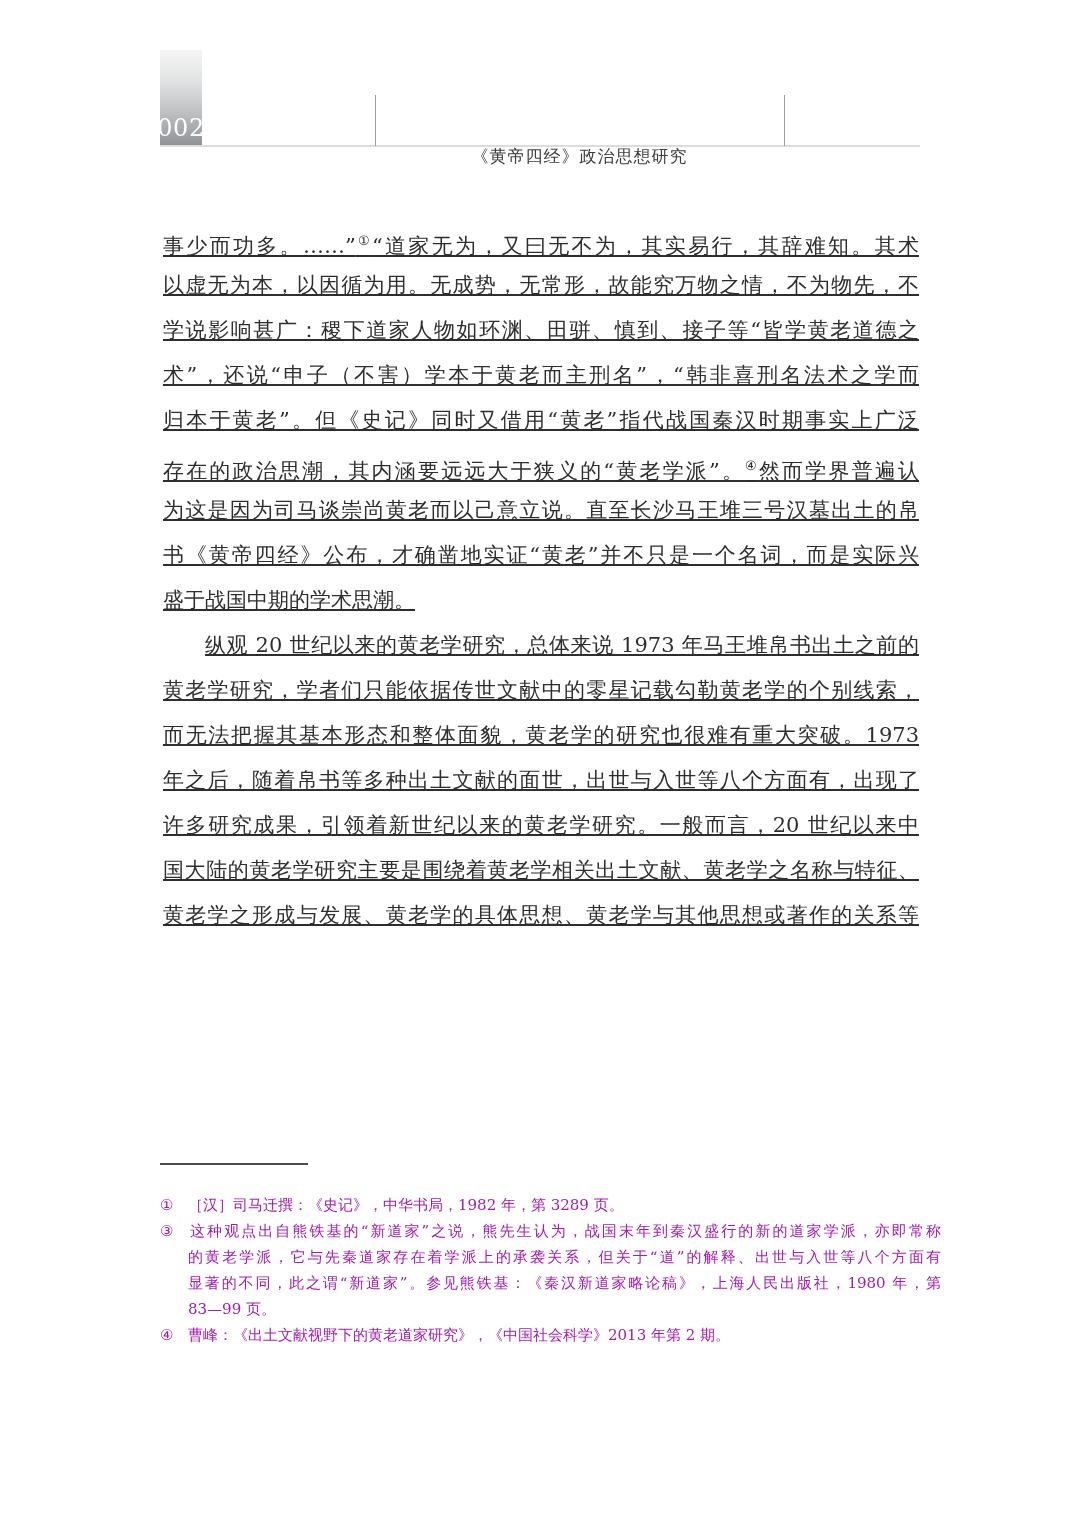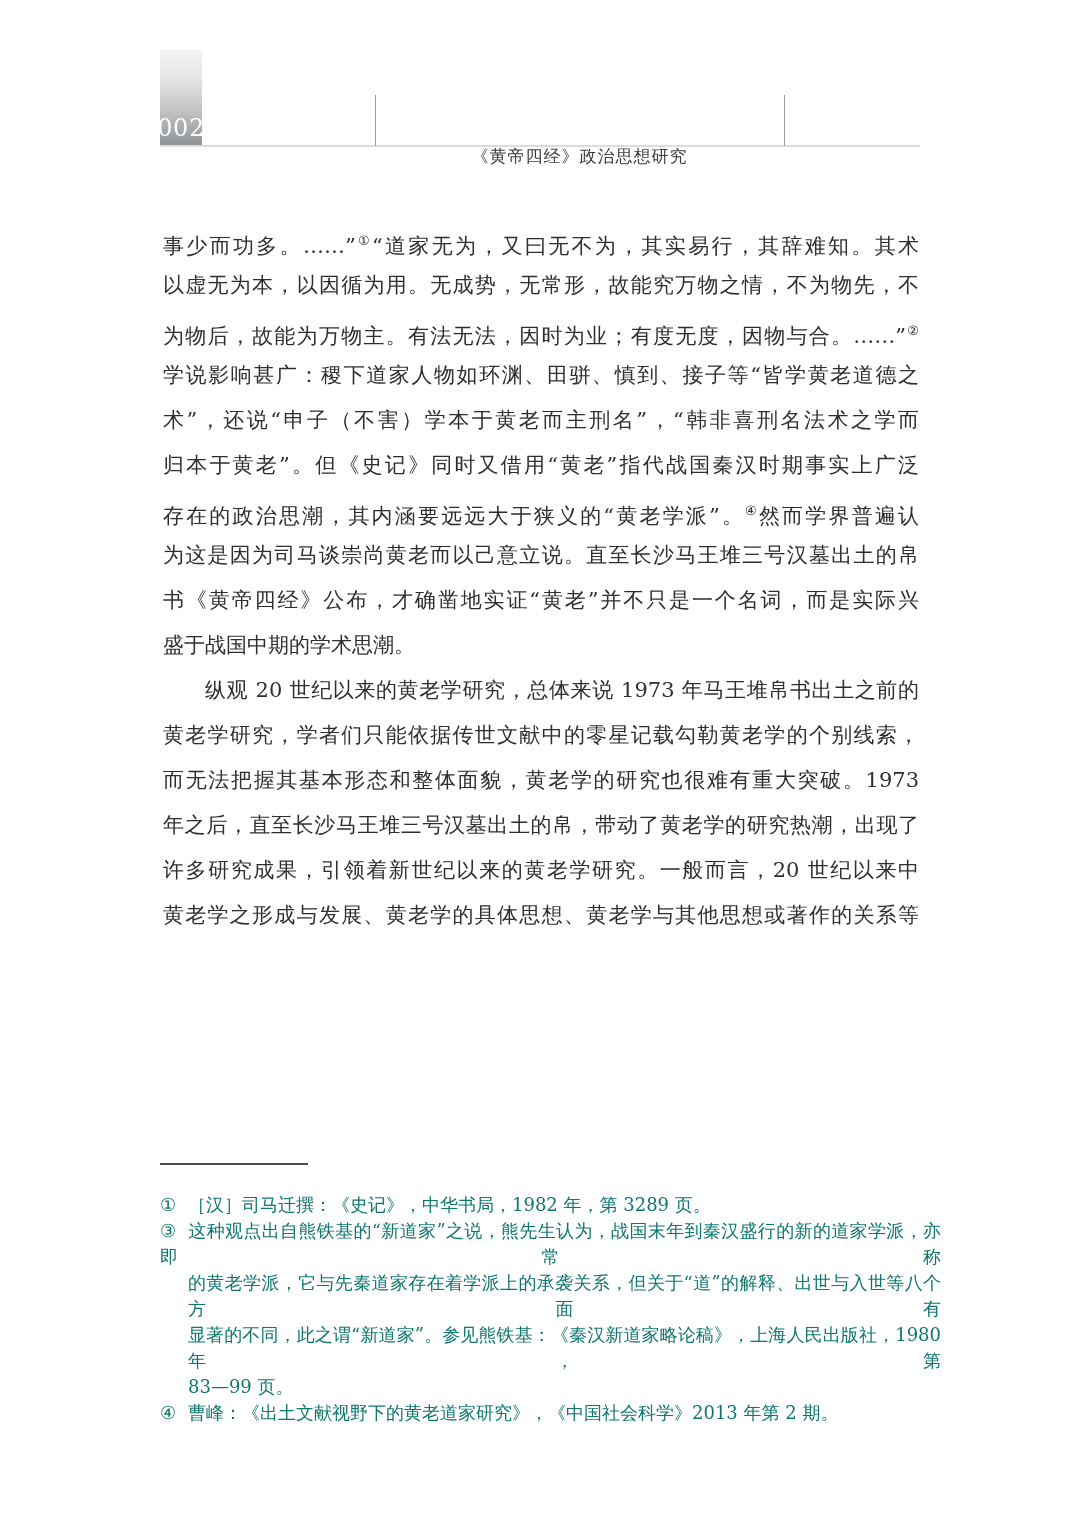--- a/index.html
+++ b/index.html
@@ -32,39 +32,39 @@
   .vline-left  { left: 375px; }
   .vline-right { left: 784px; }
   .header-title {
     position: absolute; left: 375px; top: 112px; width: 409px;
     text-align: center; font-size: 17px; line-height: 24px;
     color: #3c3c3c; letter-spacing: 1px; margin-top: 32px;
   }
   
   .body-text {
     position: absolute; left: 163px; top: 218px; width: 756px;
-    color: #2e2e2e; font-size: 21px;
+    color: #2e2e2e; font-size: 21px; text-decoration: underline;
   }
   .bline {
     height: 45px; line-height: 45px;
     text-align: justify; text-align-last: justify;
     text-justify: inter-character;
     overflow: hidden;
   }
   .bline.last   { text-align-last: left; }
   .bline.indent { text-indent: 42px; }
   .bline .sup   { font-size: 13px; vertical-align: 8px; }
   
   .fn-divider {
     position: absolute; left: 160px; top: 1163px;
     width: 148px; height: 2px; background: #4c4c4c;
   }
   .footnotes {
     position: absolute; left: 160px; top: 1192px; width: 781px;
-    color: #0f766e; font-size: 18px;
+    color: #a21caf; font-size: 15px;
   }
   .fn-line { line-height: 26px; padding-left: 28px; overflow: hidden; }
   .fn-line.first { padding-left: 0; }
   .fn-line.fjust {
     text-align: justify; text-align-last: justify; text-justify: inter-character;
   }
   .fn-marker { display: inline-block; width: 28px; }
 </style>
 </head>
 <body>
@@ -77,33 +77,33 @@
 
   <div class="header-rule"></div>
   <div class="vline vline-left"></div>
   <div class="vline vline-right"></div>
 
   <div class="header-title">《黄帝四经》政治思想研究</div>
 
   <div class="body-text" id="body-lines">
       <div class="bline"><span>事少而功多。……”</span><span class="sup">①</span><span>“道家无为，又曰无不为，其实易行，其辞难知。其术</span></div>
       <div class="bline"><span>以虚无为本，以因循为用。无成势，无常形，故能究万物之情，不为物先，不</span></div>
-      <div class="bline"><span>为物后，故能为万物主。有法无法，因时为业；有度无度，因物与合。……”</span><span class="sup">②</span></div>
       <div class="bline"><span>学说影响甚广：稷下道家人物如环渊、田骈、慎到、接子等“皆学黄老道德之</span></div>
       <div class="bline"><span>术”，还说“申子（不害）学本于黄老而主刑名”，“韩非喜刑名法术之学而</span></div>
       <div class="bline"><span>归本于黄老”。但《史记》同时又借用“黄老”指代战国秦汉时期事实上广泛</span></div>
       <div class="bline"><span>存在的政治思潮，其内涵要远远大于狭义的“黄老学派”。</span><span class="sup">④</span><span>然而学界普遍认</span></div>
       <div class="bline"><span>为这是因为司马谈崇尚黄老而以己意立说。直至长沙马王堆三号汉墓出土的帛</span></div>
       <div class="bline"><span>书《黄帝四经》公布，才确凿地实证“黄老”并不只是一个名词，而是实际兴</span></div>
       <div class="bline last"><span>盛于战国中期的学术思潮。</span></div>
       <div class="bline indent"><span>纵观 20 世纪以来的黄老学研究，总体来说 1973 年马王堆帛书出土之前的</span></div>
       <div class="bline"><span>黄老学研究，学者们只能依据传世文献中的零星记载勾勒黄老学的个别线索，</span></div>
       <div class="bline"><span>而无法把握其基本形态和整体面貌，黄老学的研究也很难有重大突破。1973</span></div>
-      <div class="bline"><span>年之后，直至长沙马王堆三号汉墓出土的帛，带动了黄老学的研究热潮，出现了</span></div>
+      <div class="bline"><span>年之后，随着帛书等多种出土文献的面世，出世与入世等八个方面有，出现了</span></div>
       <div class="bline"><span>许多研究成果，引领着新世纪以来的黄老学研究。一般而言，20 世纪以来中</span></div>
+      <div class="bline"><span>国大陆的黄老学研究主要是围绕着黄老学相关出土文献、黄老学之名称与特征、</span></div>
       <div class="bline"><span>黄老学之形成与发展、黄老学的具体思想、黄老学与其他思想或著作的关系等</span></div>
     </div>
 
   <div class="fn-divider"></div>
 
   <div class="footnotes" id="footnotes">
       <div class="fn-line first"><span class="fn-marker">①</span><span>［汉］司马迁撰：《史记》，中华书局，1982 年，第 3289 页。</span></div>
       <div class="fn-line first fjust"><span class="fn-marker">③</span><span>这种观点出自熊铁基的“新道家”之说，熊先生认为，战国末年到秦汉盛行的新的道家学派，亦即常称</span></div>
       <div class="fn-line fjust"><span>的黄老学派，它与先秦道家存在着学派上的承袭关系，但关于“道”的解释、出世与入世等八个方面有</span></div>
       <div class="fn-line fjust"><span>显著的不同，此之谓“新道家”。参见熊铁基：《秦汉新道家略论稿》，上海人民出版社，1980 年，第</span></div>

